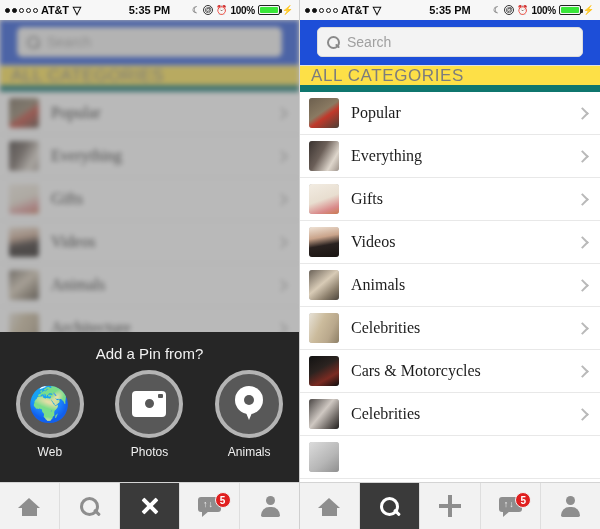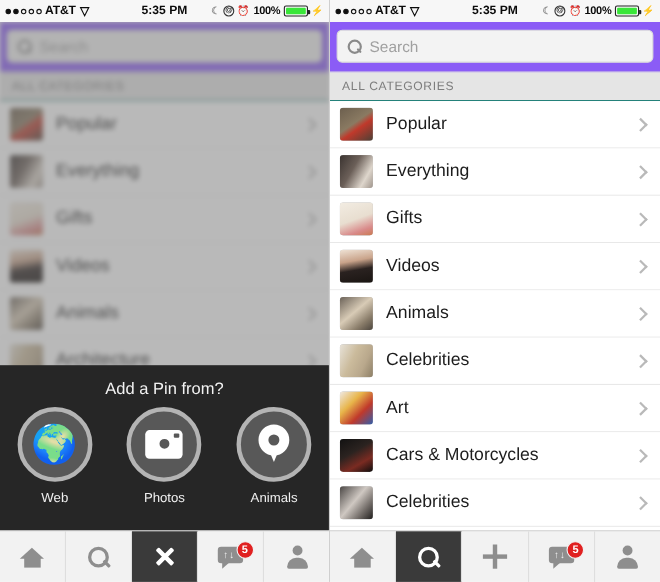--- a/index.html
+++ b/index.html
@@ -32,42 +32,42 @@
   .at-glyph { display:inline-block; width:10px; height:10px; border:1.2px solid #333; border-radius:50%;
               font-size:7px; line-height:8px; text-align:center; }
   .alarm { font-size: 9px; }
   .pct { font-size: 10px; letter-spacing: -0.3px; }
   .batt { width: 22px; height: 10px; border: 1px solid #222; border-radius: 2px; position: relative; padding: 1px; }
   .batt i { display: block; height: 100%; width: 100%; background: #39e639; border-radius: 1px; }
   .batt:after { content: ""; position: absolute; right: -3px; top: 3px; width: 2px; height: 4px; background: #222; border-radius: 0 1px 1px 0; }
   .bolt { font-size: 9px; }
 
   
-  .searchwrap { padding: 7px 6px 8px; background: #8b5cf6; border-bottom: 1px solid #e0e0e0; }
+  .searchwrap { padding: 7px 17px 8px; background: #1d4ed8; border-bottom: 1px solid #e0e0e0; }
   .searchbox {
     height: 30px; border: 1px solid #dcdcdc; border-radius: 5px; background: #f3f3f3;
     display: flex; align-items: center; padding: 0 9px; gap: 7px;
   }
   .mag { width: 13px; height: 13px; position: relative; flex: none; }
   .mag:before { content:""; position:absolute; left:0; top:0; width:9px; height:9px; border:2px solid #8a8a8a; border-radius:50%; }
   .mag:after { content:""; position:absolute; left:8px; top:9px; width:5px; height:2px; background:#8a8a8a; transform:rotate(45deg); border-radius:1px; }
   .searchbox span { font-size: 14px; color: #a0a0a0; }
 
   
   .sechead {
-    height: 26px; background: #e5e5e5; border-bottom: 1px solid #0f766e;
+    height: 26px; background: #fde047; border-bottom: 7px solid #0f766e;
     display: flex; align-items: center; padding: 0 11px;
-    font-size: 11px; color: #7d7d7d; letter-spacing: 0.6px;
+    font-size: 17px; color: #7d7d7d; letter-spacing: 0.6px;
   }
 
   
   .list { background: #fff; }
   .row {
     height: 43px; display: flex; align-items: center;
-    padding: 0 10px 0 9px; border-bottom: 1px solid #e8e8e8; background: #fff;
+    padding: 0 10px 0 9px; border-bottom: 1px solid #e8e8e8; background: #fff; font-family: Liberation Serif, serif;
   }
   .thumb { width: 30px; height: 30px; border-radius: 3px; flex: none; background: #bbb; overflow: hidden; position: relative; }
   .thumb i { position: absolute; inset: 0; display: block; }
   .row .label { margin-left: 12px; font-size: 16px; color: #1c1c1c; flex: 1; }
   .chev { width: 9px; height: 9px; border-right: 2px solid #b9b9b9; border-top: 2px solid #b9b9b9; transform: rotate(45deg); flex: none; margin-right: 3px; }
 
   
   .tabbar {
     position: absolute; left: 0; right: 0; bottom: 0; height: 47px;
     display: flex; background: #f2f2f2; border-top: 1px solid #d4d4d4; z-index: 5;
@@ -368,27 +368,20 @@
       </div>
       <div class="row">
         <span class="thumb">
             <i style="background:linear-gradient(115deg,#e7e2d8 0%,#cbbb9c 40%,#b9a88c 70%,#8d7f66 100%)"></i>
           </span>
         <span class="label">Celebrities</span>
         <span class="chev"></span>
       </div>
       <div class="row">
         <span class="thumb">
-            <i style="background:linear-gradient(135deg,#efe9e4 0%,#e8b54a 35%,#c0392b 65%,#2f5fae 100%)"></i>
-          </span>
-        <span class="label">Art</span>
-        <span class="chev"></span>
-      </div>
-      <div class="row">
-        <span class="thumb">
             <i style="background:linear-gradient(150deg,#121212 0%,#2b2320 40%,#7a2b22 70%,#0d0d0d 100%)"></i>
           </span>
         <span class="label">Cars &amp; Motorcycles</span>
         <span class="chev"></span>
       </div>
       <div class="row">
         <span class="thumb">
             <i style="background:linear-gradient(130deg,#4a4644 0%,#cfc8c2 45%,#6e6864 75%,#1f1d1c 100%)"></i>
           </span>
         <span class="label">Celebrities</span>

